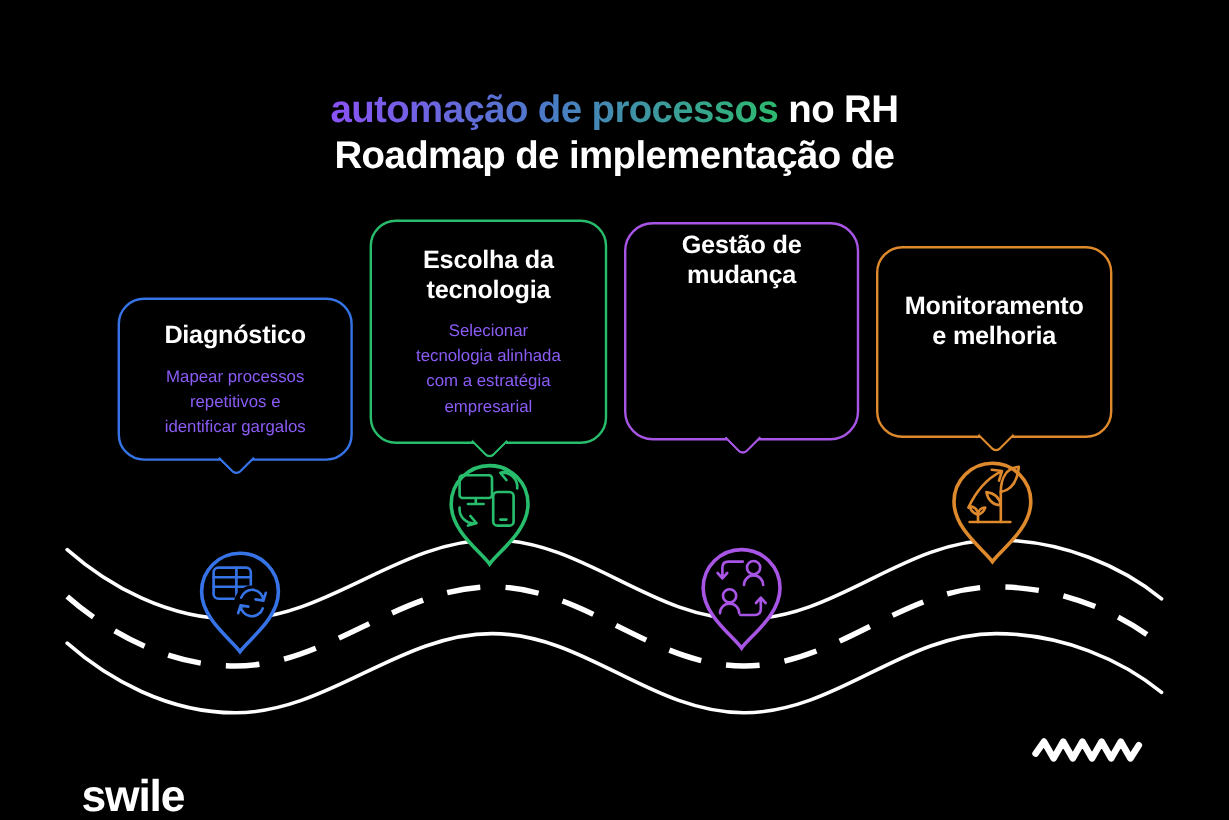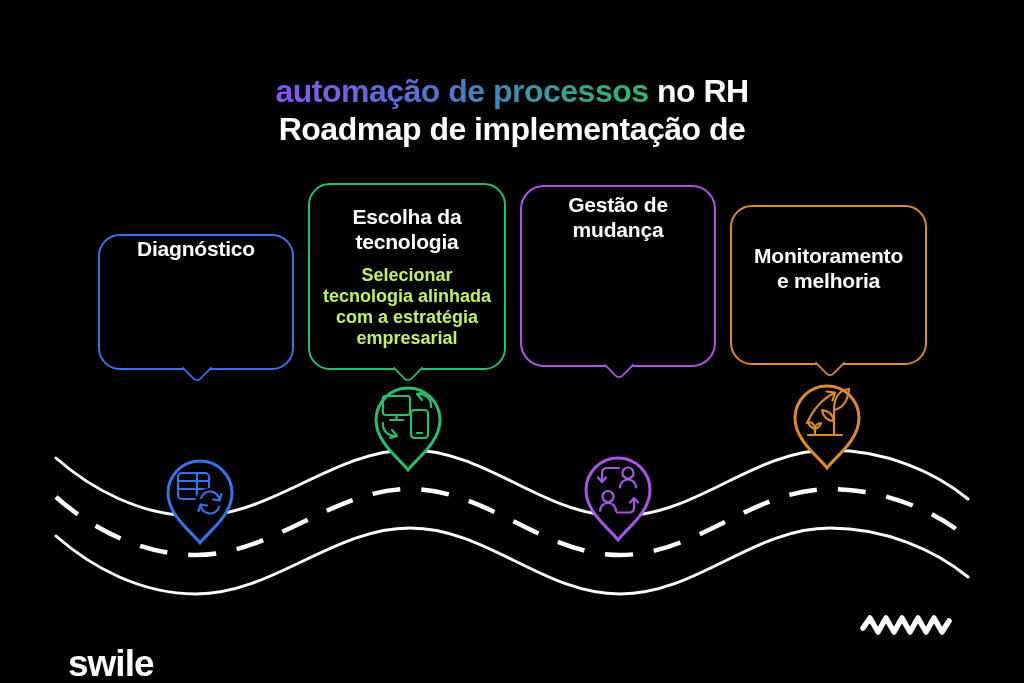--- a/index.html
+++ b/index.html
@@ -20,23 +20,23 @@
 
   
   .bubble{position:absolute;border:2.5px solid var(--bc);border-radius:22px;
       box-sizing:border-box;text-align:center;color:#fff;background:#000;}
   .bubble .tail{position:absolute;left:50%;bottom:-11px;width:20px;height:20px;
       margin-left:-10px;background:#000;transform:rotate(45deg);
       border-right:2.5px solid var(--bc);border-bottom:2.5px solid var(--bc);
       border-bottom-right-radius:6px;}
   .bubble-title{margin:0;font-size:21px;line-height:25px;font-weight:700;
       white-space:pre-line;letter-spacing:-.2px;}
-  .bubble-body{margin:11px 0 0 0;font-size:18px;line-height:21px;color:#bef264;
-      white-space:pre-line;font-weight:700;}
-  .b1{--bc:var(--c-step1,#3673e6);left:98px;top:234px;width:196px;height:136px;}
+  .bubble-body{margin:11px 0 0 0;font-size:14px;line-height:21px;color:#8b5cf6;
+      white-space:pre-line;font-weight:400;}
+  .b1{--bc:var(--c-step1,#3673e6);left:98px;top:248px;width:196px;height:136px;padding-top:17px;}
   .b2{--bc:var(--c-step2,#27bd6d);left:308px;top:183px;width:198px;height:187px;padding-top:19px;}
   .b3{--bc:var(--c-step3,#a855e6);left:520px;top:185px;width:196px;height:182px;padding-top:5px;border-radius:24px;}
   .b4{--bc:var(--c-step4,#de892c);left:730px;top:205px;width:197px;height:160px;padding-top:36px;}
 
   
   .scene{position:absolute;left:0;top:0;width:1024px;height:683px;}
   .road-edge{fill:none;stroke:var(--c-road,#fff);stroke-width:3;stroke-linecap:round;}
   .road-dash{fill:none;stroke:var(--c-road,#fff);stroke-width:4.5;stroke-dasharray:28 21;}
   .pin-body{fill:#000;stroke:var(--pc);stroke-width:3;}
   .pin-icon{fill:none;stroke:var(--pc);stroke-width:2.2;stroke-linecap:round;stroke-linejoin:round;}
@@ -56,20 +56,23 @@
 
 <div class="canvas">
 
   <div class="main-title">
     <div><span class="grad-text">automação de processos</span><span> no RH</span></div>
     <div>Roadmap de implementação de</div>
   </div>
 
   <div class="bubble b1">
     <h2 class="bubble-title">Diagnóstico</h2>
+    <p class="bubble-body">Mapear processos
+repetitivos e
+identificar gargalos</p>
     <div class="tail"></div>
   </div>
 
   <div class="bubble b2">
     <h2 class="bubble-title">Escolha da
 tecnologia</h2>
     <p class="bubble-body">Selecionar
 tecnologia alinhada
 com a estratégia
 empresarial</p>

